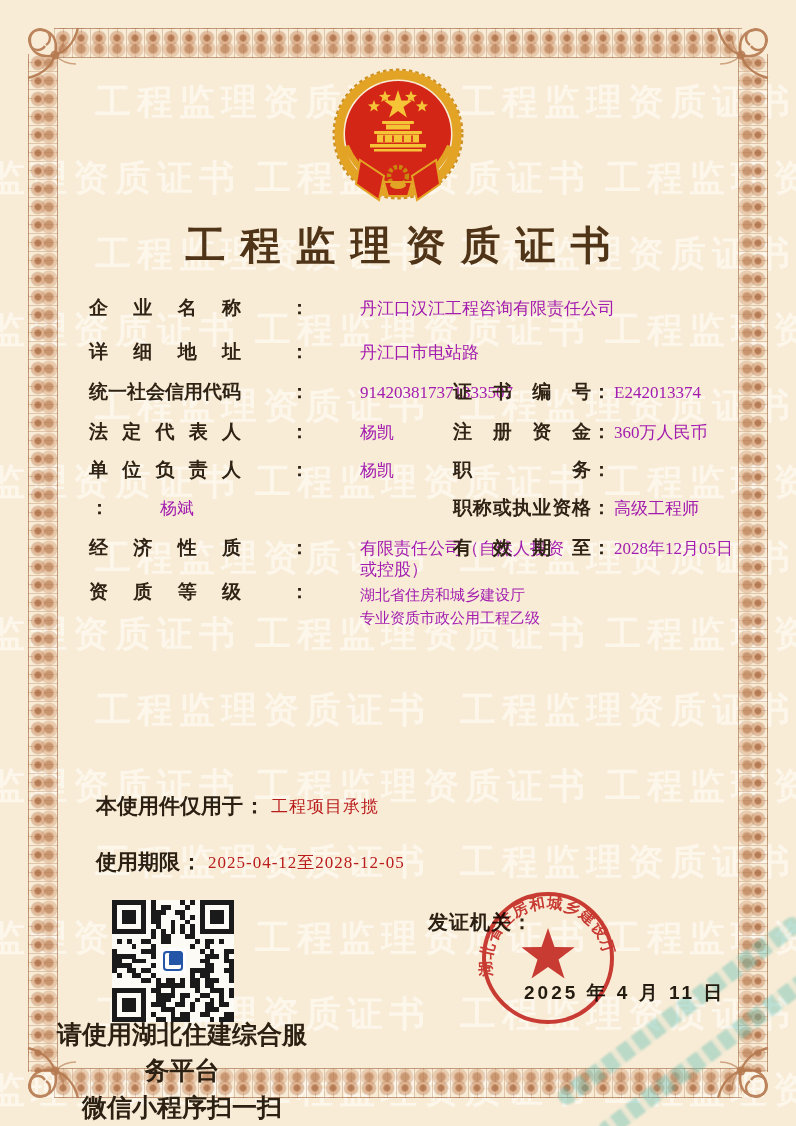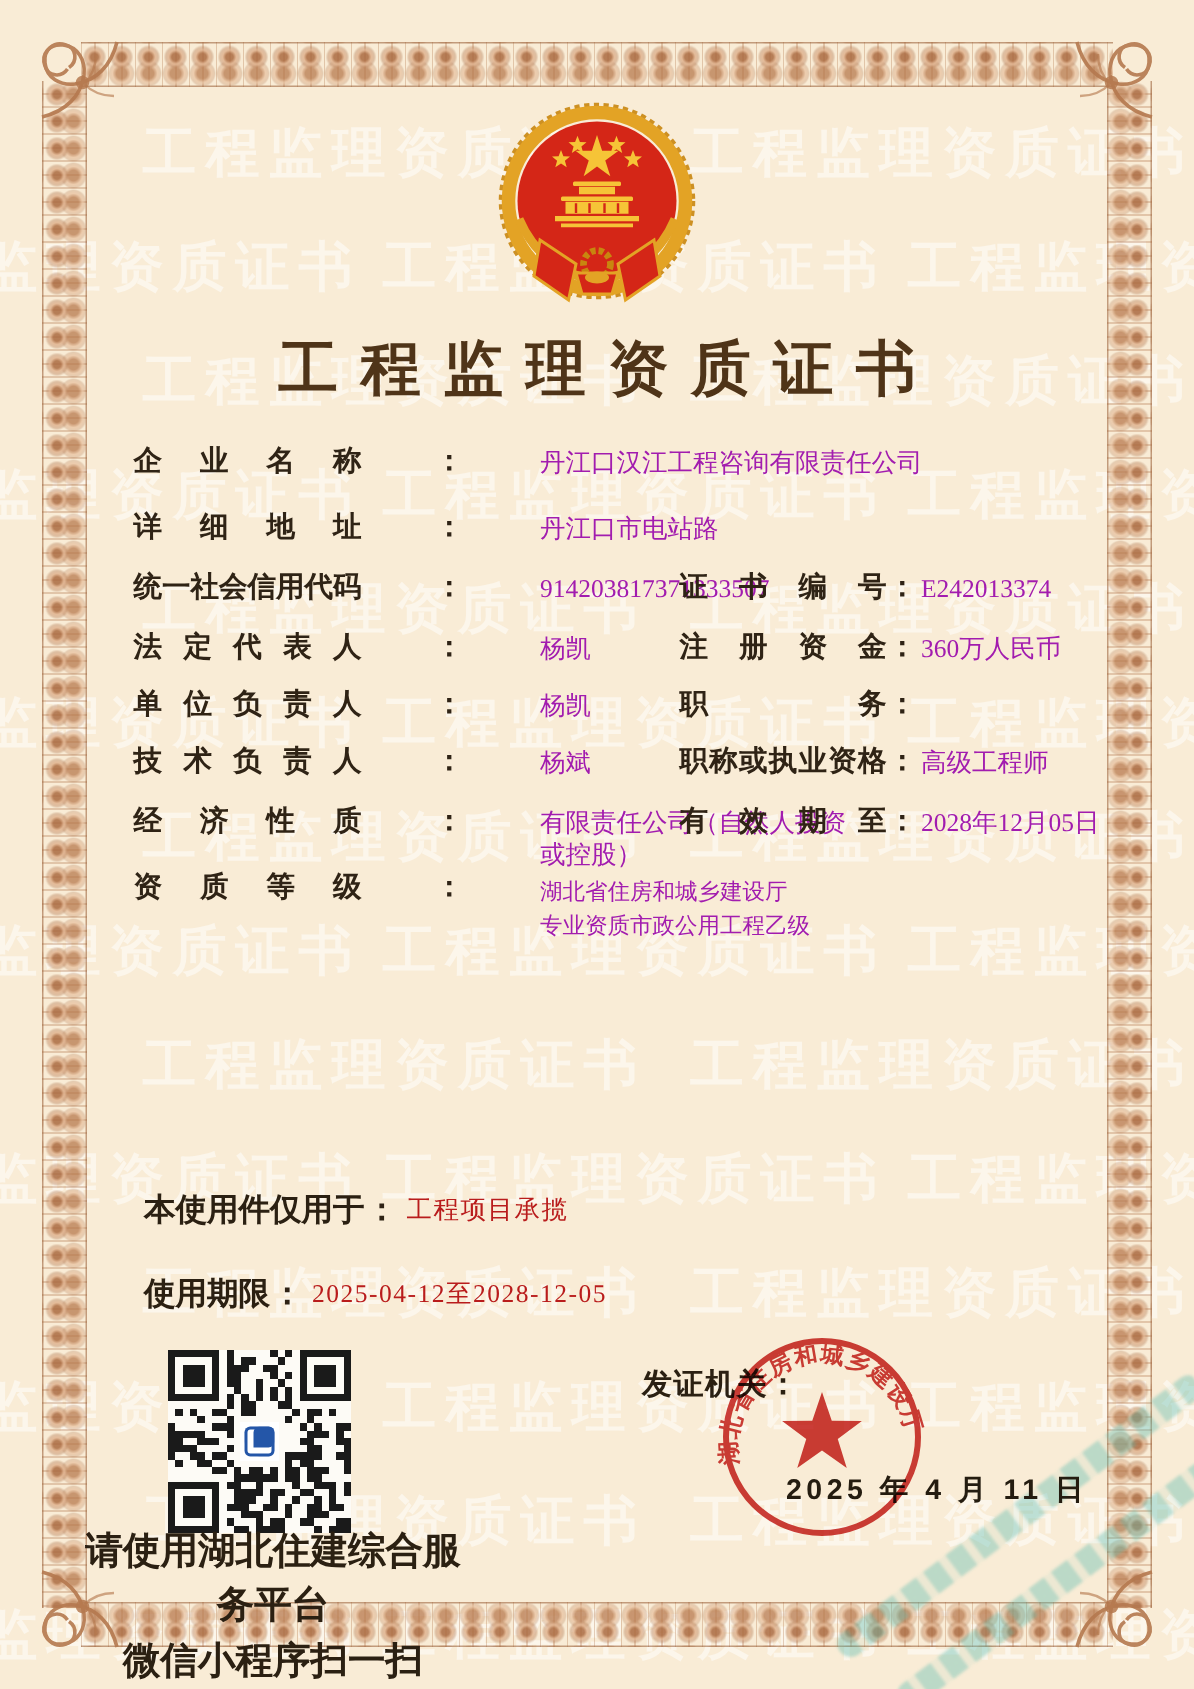--- a/index.html
+++ b/index.html
@@ -232,21 +232,20 @@
     <span class="f-label w152">法定代表人</span>
       <span class="colon">：</span>
       <span class="f-value">杨凯</span>
   </div>
   <div class="f-row left-col" style="top:458px">
     <span class="f-label w152">单位负责人</span>
       <span class="colon">：</span>
       <span class="f-value">杨凯</span>
   </div>
   <div class="f-row left-col" style="top:496px">
-    <span class="f-label w152">技术负责人</span>
       <span class="colon">：</span>
       <span class="f-value">杨斌</span>
   </div>
   <div class="f-row left-col" style="top:536px">
     <span class="f-label w152">经济性质</span>
       <span class="colon">：</span>
       <span class="f-value v-wrap">有限责任公司（自然人投资或控股）</span>
   </div>
   <div class="f-row left-col" style="top:580px">
     <span class="f-label w152">资质等级</span>

